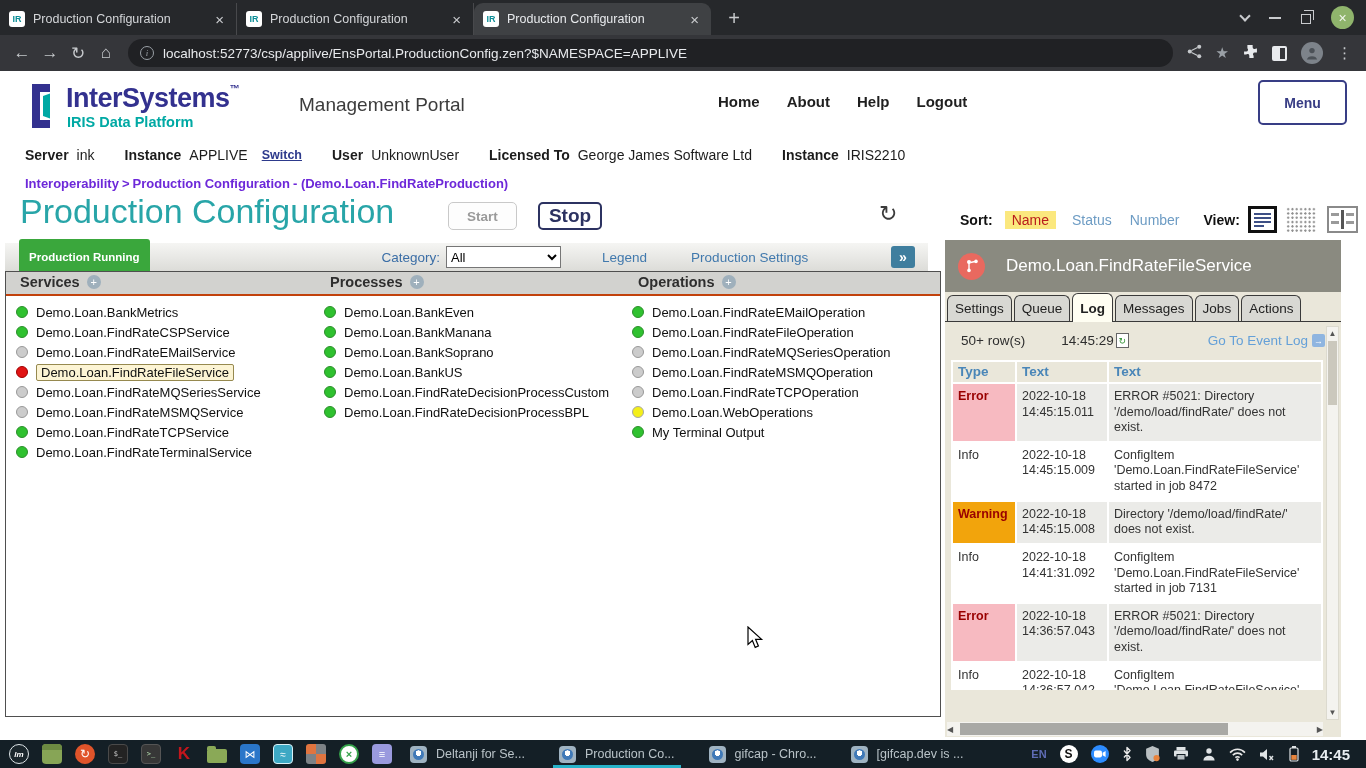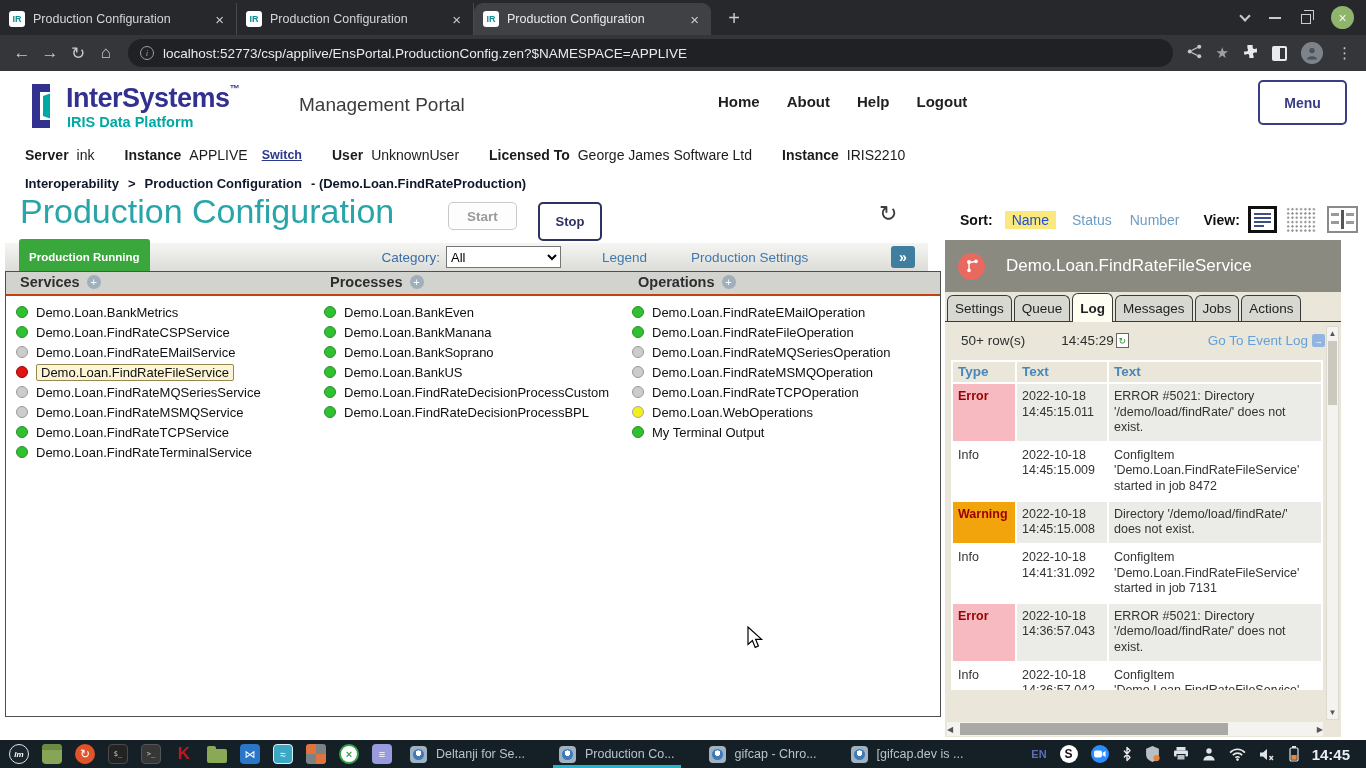--- a/index.html
+++ b/index.html
@@ -42,30 +42,30 @@
   #portaltitle{position:absolute;left:299px;top:23px;font-size:19px;color:#3c3c3c}
   #mpnav{position:absolute;left:718px;top:22px;display:flex;gap:27px;font-size:15px;font-weight:bold;color:#1f1f1f}
   .mpnavlink{cursor:default}
   #menubtn{position:absolute;right:19px;top:9px;width:89px;height:45px;border:2px solid #383d85;border-radius:5px;color:#383d85;font-weight:bold;font-size:14px;display:flex;align-items:center;justify-content:center;background:#fff}
 
   #infobar{position:absolute;top:141px;left:0;right:0;height:27px;font-size:14px;color:#1c1c1c;display:flex;align-items:center;padding-left:25px}
   #infobar .lbl{font-weight:bold;margin-right:8px}
   #infobar .val{margin-right:30px}
   #switchlink{color:#2d3a8c;text-decoration:underline;font-size:12.5px;font-weight:bold;margin:0 30px 0 14px;margin-left:14px}
 
-  #breadcrumb{position:absolute;top:176px;left:25px;font-size:13px;font-weight:bold;color:#0f172a;display:flex;gap:9px;align-items:center}
+  #breadcrumb{position:absolute;top:176px;left:25px;font-size:13px;font-weight:bold;color:#6d28d9;display:flex;gap:3px;align-items:center}
   #pagetitle{position:absolute;top:192px;left:20px;font-size:34px;color:#28a5a8}
   #startbtn{position:absolute;left:448px;top:202px;width:69px;height:28px;border:1px solid #c9c9c9;border-radius:5px;color:#9a9a9a;font-weight:bold;font-size:13.5px;background:#fdfdfd;display:flex;align-items:center;justify-content:center}
-  #stopbtn{position:absolute;left:538px;top:202px;width:64px;height:39px;border:2px solid #2c3261;border-radius:5px;color:#2c3261;font-weight:bold;font-size:13px;background:#fff;display:flex;align-items:center;justify-content:center}
+  #stopbtn{position:absolute;left:538px;top:202px;width:64px;height:28px;border:2px solid #2c3261;border-radius:5px;color:#2c3261;font-weight:bold;font-size:19px;background:#fff;display:flex;align-items:center;justify-content:center}
   #spinner{position:absolute;left:879px;top:201px;font-size:22px;color:#3c3c3c}
 
   #sortrow{position:absolute;top:206px;left:960px;display:flex;align-items:center;font-size:14px;color:#111}
   .sortlbl{font-weight:bold;margin-right:12px}
   .sortopt{color:#6d9cc4;margin-right:18px}
-  .sortopt.sel{background:#fbe87e;color:#1d4ed8;padding:1px 7px;margin-right:16px}
+  .sortopt.sel{background:#fbe87e;color:#b91c1c;padding:1px 7px;margin-right:16px}
   .viewlbl{font-weight:bold;margin:0 8px 0 6px}
   #viewlist{width:29px;height:27px;border:3px solid #101010;background:#fff;display:flex;flex-direction:column;justify-content:center;gap:2px;padding:0 3px}
   #viewlist i{display:block;height:2px;background:#3d4f85}
   #viewlist i:nth-child(4){width:60%}
   #viewgrid{width:31px;height:26px;margin-left:9px;background-image:radial-gradient(#8f8f8f 1.1px,transparent 1.25px);background-size:4.3px 4.3px}
   #viewsplit{width:31px;height:27px;border:2px solid #8a8a8a;background:#fff;position:relative;margin-left:10px}
   #viewsplit:before{content:"";position:absolute;left:12px;top:2px;bottom:2px;width:3px;background:#555}
   #viewsplit i{position:absolute;width:8px;height:3px;background:#9a9a9a}
   #viewsplit .b1{left:2px;top:5px}#viewsplit .b2{left:2px;top:13px}
   #viewsplit .b3{right:2px;top:5px}#viewsplit .b4{right:2px;top:13px}

